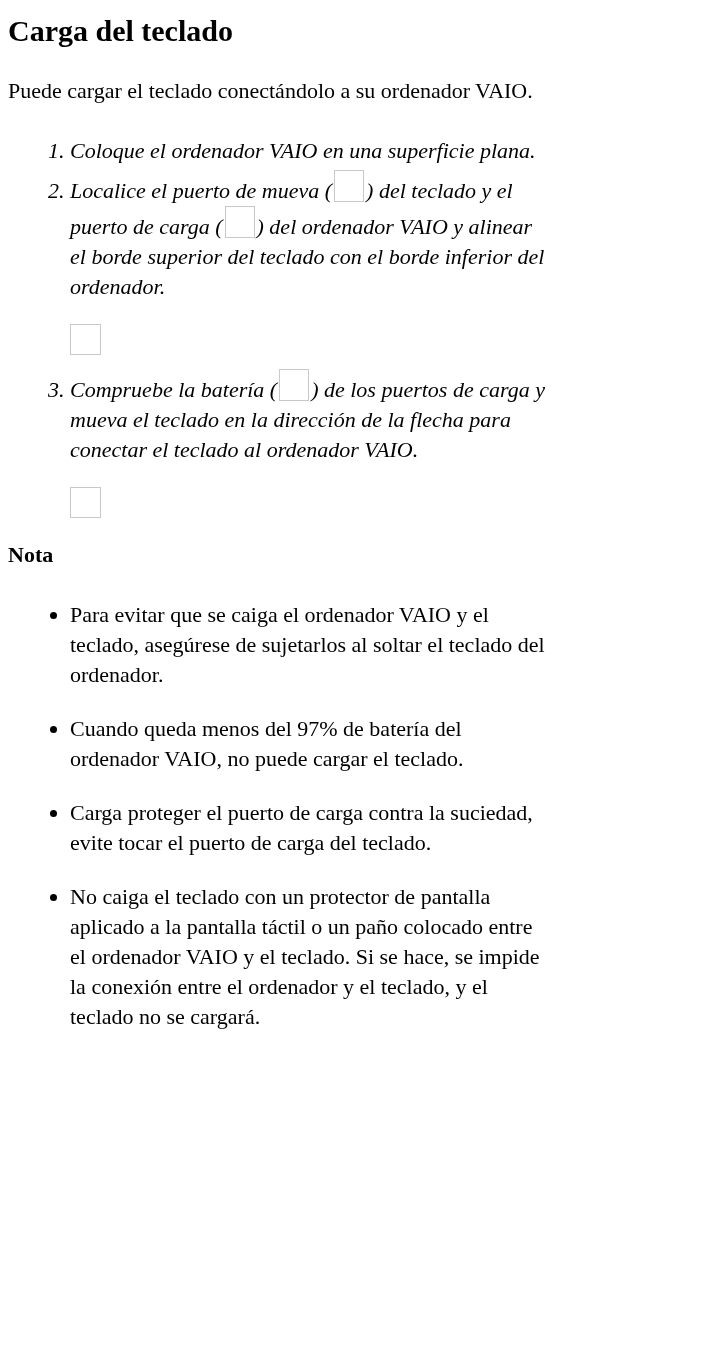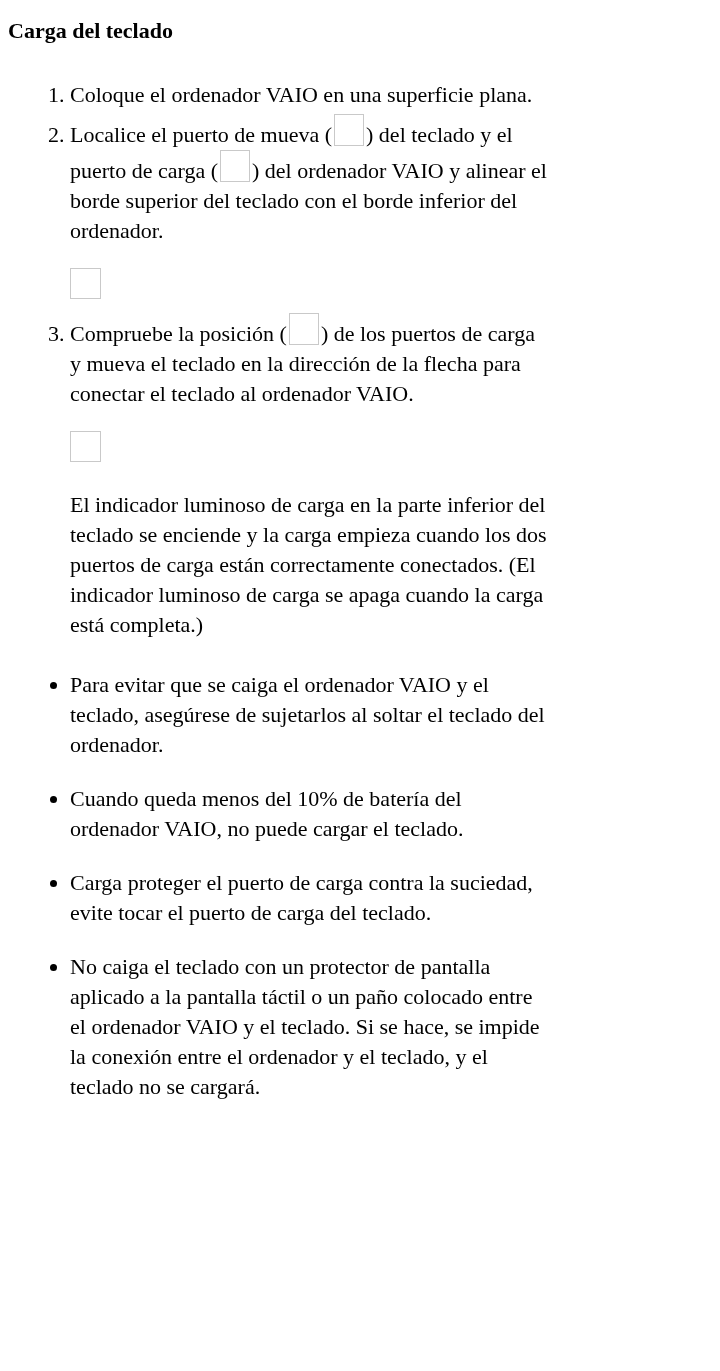--- a/index.html
+++ b/index.html
@@ -9,31 +9,32 @@
   body {
     margin: 8px;
     font-family: "Liberation Serif", "DejaVu Serif", serif;
     font-size: 22px;
     line-height: 30px;
   }
   .page {
     max-width: 540px;
   }
   h1.page-title {
-    font-size: 22px;
+    font-size: 30px;
     line-height: 38px;
     font-weight: bold;
     margin: 4px 0 26px 0;
   }
   p.intro {
     margin: 0 0 22px 0;
   }
   ol.steps {
     margin: 30px 0 20px 0;
     padding: 0 0 0 62px;
+    font-style: italic;
   }
   ol.steps > li {
     margin: 0 0 4px 0;
   }
   ul.notes {
     margin: 30px 0 3px 0;
     padding: 0 0 0 62px;
   }
   ul.notes > li {
     margin: 0 0 24px 0;
@@ -62,43 +63,44 @@
     margin: 22px 0 30px 0;
   }
 </style>
 </head>
 <body>
 
 <div class="page">
 
   <h1 class="page-title">Carga del teclado</h1>
 
+  <p class="intro">Puede cargar el teclado conectándolo a su ordenador VAIO.</p>
 
   <ol class="steps">
     <li>
       <span>Coloque el ordenador VAIO en una superficie plana.</span>
     </li>
     <li>
       <span>Localice el puerto de mueva (</span><span class="inline-img"></span><span>) del teclado y el puerto de carga (</span><span class="inline-img"></span><span>) del ordenador VAIO y alinear el borde superior del teclado con el borde inferior del ordenador.</span>
       <div class="figure-img"></div>
     </li>
     <li>
-      <span>Compruebe la posición (</span><span class="inline-img"></span><span>) de los puertos de carga y mueva el teclado en la dirección de la flecha para conectar el teclado al ordenador VAIO.</span>
+      <span>Compruebe la batería (</span><span class="inline-img"></span><span>) de los puertos de carga y mueva el teclado en la dirección de la flecha para conectar el teclado al ordenador VAIO.</span>
       <div class="figure-img"></div>
-      <p class="step-result">El indicador luminoso de carga en la parte inferior del teclado se enciende y la carga empieza cuando los dos puertos de carga están correctamente conectados. (El indicador luminoso de carga se apaga cuando la carga está completa.)</p>
     </li>
   </ol>
 
+  <p class="note-heading">Nota</p>
 
   <ul class="notes">
     <li>
       <span>Para evitar que se caiga el ordenador VAIO y el teclado, asegúrese de sujetarlos al soltar el teclado del ordenador.</span>
     </li>
     <li>
-      <span>Cuando queda menos del 10% de batería del ordenador VAIO, no puede cargar el teclado.</span>
+      <span>Cuando queda menos del 97% de batería del ordenador VAIO, no puede cargar el teclado.</span>
     </li>
     <li>
       <span>Carga proteger el puerto de carga contra la suciedad, evite tocar el puerto de carga del teclado.</span>
     </li>
     <li>
       <span>No caiga el teclado con un protector de pantalla aplicado a la pantalla táctil o un paño colocado entre el ordenador VAIO y el teclado. Si se hace, se impide la conexión entre el ordenador y el teclado, y el teclado no se cargará.</span>
     </li>
   </ul>
 
 </div>

